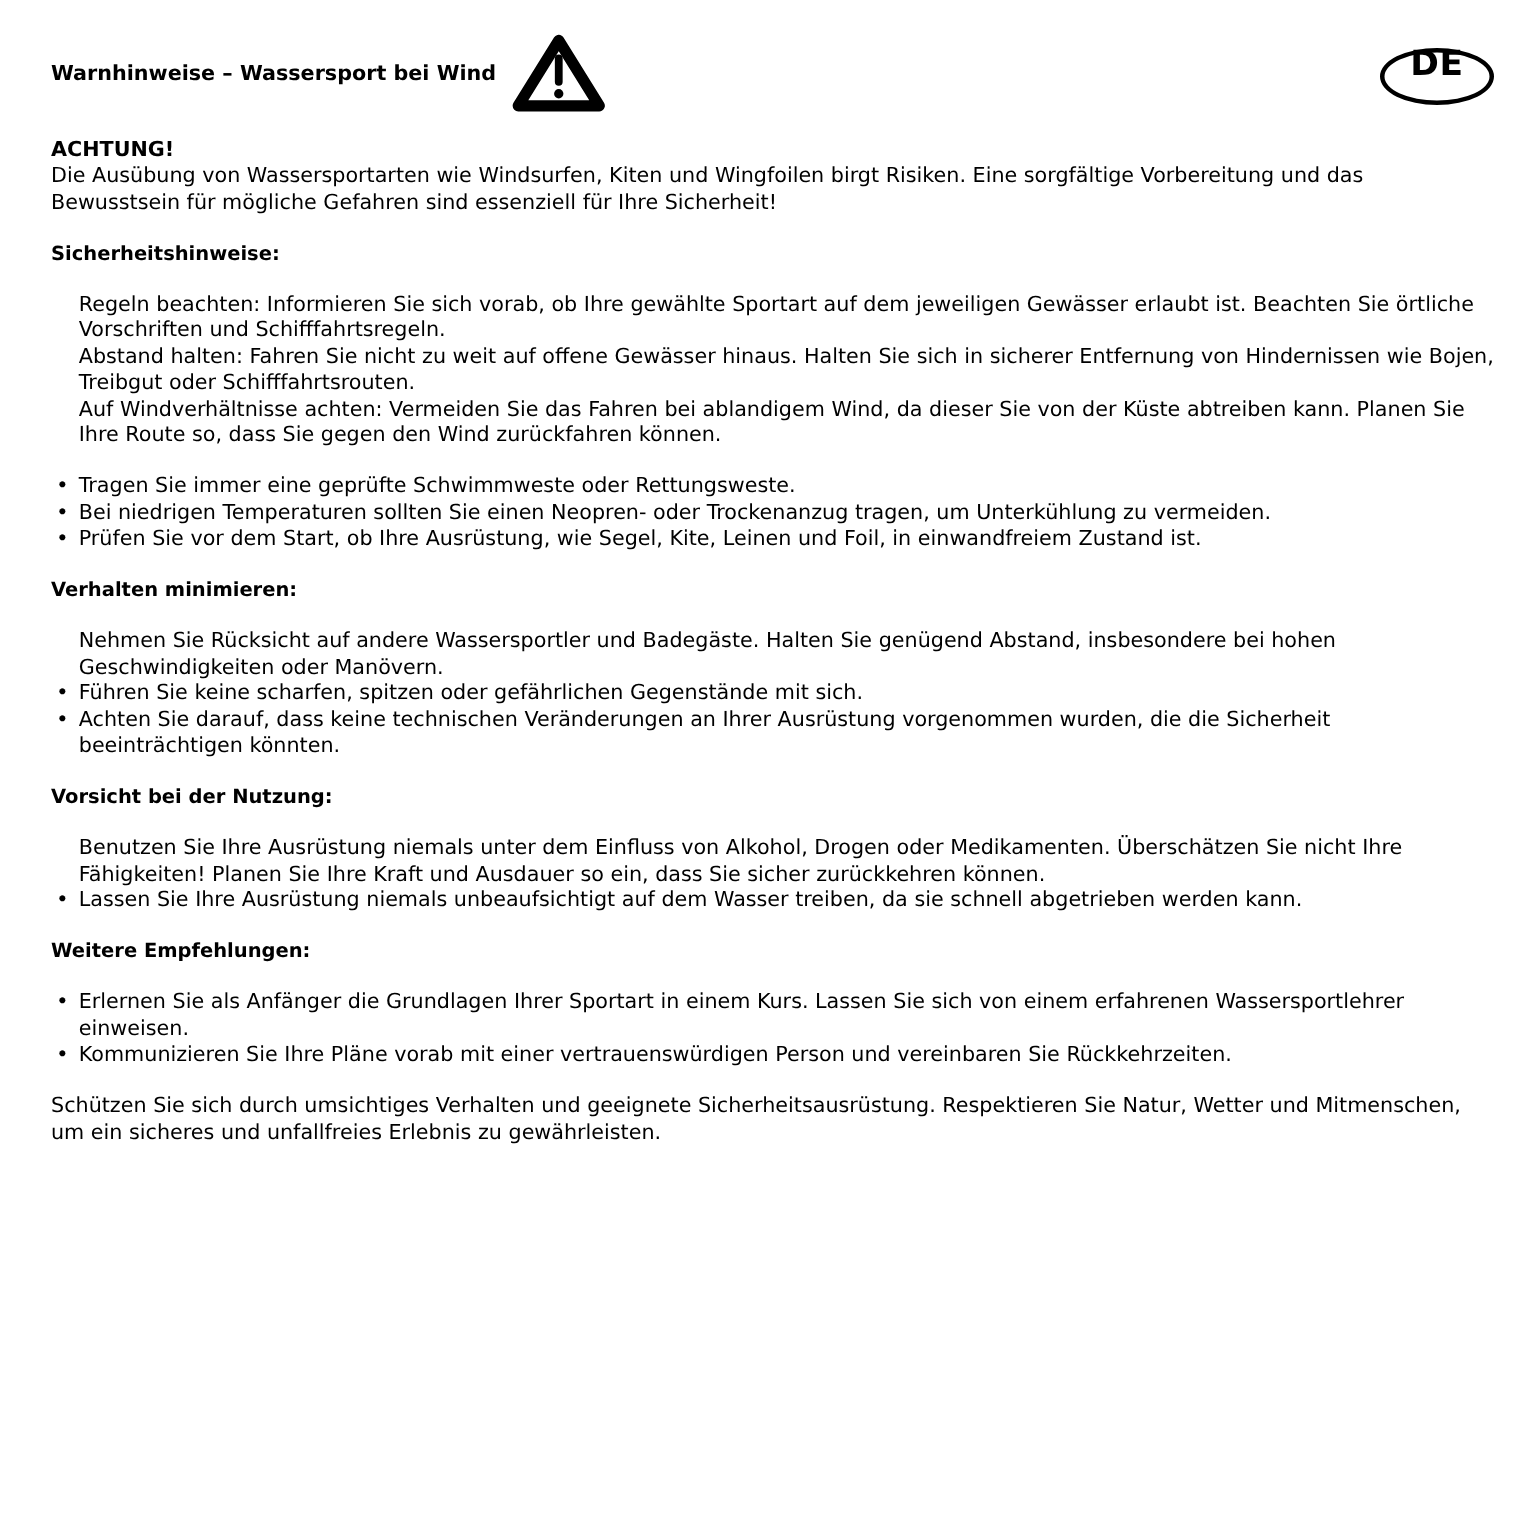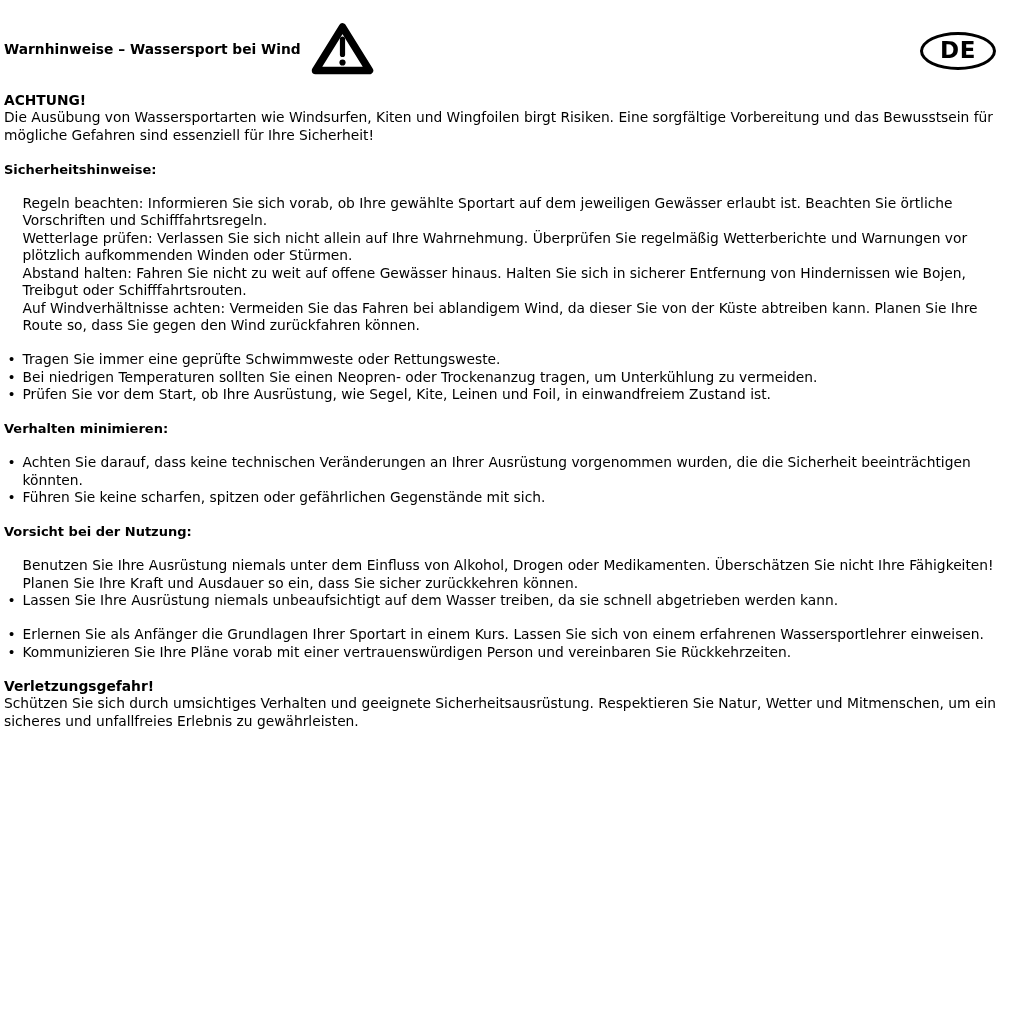--- a/index.html
+++ b/index.html
@@ -6,21 +6,21 @@
   body {
     width: 1020px;
     height: 1026px;
     background: #ffffff;
     color: #000000;
     font-family: "DejaVu Sans", "Liberation Sans", sans-serif;
     font-size: 13.8px;
     line-height: 17.5px;
     overflow: hidden;
   }
-  .page { padding: 41px 24px 0 4px; }
+  .page { padding: 41px 24px 0 34px; }
 
   .b { font-weight: bold; }
 
   header {
     display: flex;
     align-items: flex-start;
     margin: 0 0 16.5px 0;
   }
   .title-block { font-weight: bold; }
   .warn-icon {
@@ -29,21 +29,21 @@
     flex: 0 0 auto;
   }
   .badge {
     margin-left: auto;
     margin-top: -9px;
     width: 70px;
     height: 32px;
     border: 3.5px solid #000;
     border-radius: 50%;
     display: flex;
-    align-items: center;
+    align-items: flex-start;
     justify-content: center;
     font-weight: bold;
     font-size: 23px;
     letter-spacing: 0.5px;
     flex: 0 0 auto;
   }
 
   .block { margin: 0 0 16.5px 0; }
   h2.block {
     font-size: 13px;
@@ -88,46 +88,46 @@
   </header>
 
   <div class="block">
     <div class="b">ACHTUNG!</div>
     <div>Die Ausübung von Wassersportarten wie Windsurfen, Kiten und Wingfoilen birgt Risiken. Eine sorgfältige Vorbereitung und das Bewusstsein für mögliche Gefahren sind essenziell für Ihre Sicherheit!</div>
   </div>
 
   <h2 class="block">Sicherheitshinweise:</h2>
   <ul class="list">
     <li class="plain">Regeln beachten: Informieren Sie sich vorab, ob Ihre gewählte Sportart auf dem jeweiligen Gewässer erlaubt ist. Beachten Sie örtliche Vorschriften und Schifffahrtsregeln.</li>
-    <li class="plain">Wetterlage prüfen: Verlassen Sie sich nicht allein auf Ihre Wahrnehmung. Überprüfen Sie regelmäßig Wetterberichte und Warnungen vor plötzlich aufkommenden Winden oder Stürmen.</li>
     <li class="plain">Abstand halten: Fahren Sie nicht zu weit auf offene Gewässer hinaus. Halten Sie sich in sicherer Entfernung von Hindernissen wie Bojen, Treibgut oder Schifffahrtsrouten.</li>
     <li class="plain">Auf Windverhältnisse achten: Vermeiden Sie das Fahren bei ablandigem Wind, da dieser Sie von der Küste abtreiben kann. Planen Sie Ihre Route so, dass Sie gegen den Wind zurückfahren können.</li>
   </ul>
 
   <ul class="list">
     <li class="bullet">Tragen Sie immer eine geprüfte Schwimmweste oder Rettungsweste.</li>
     <li class="bullet">Bei niedrigen Temperaturen sollten Sie einen Neopren- oder Trockenanzug tragen, um Unterkühlung zu vermeiden.</li>
     <li class="bullet">Prüfen Sie vor dem Start, ob Ihre Ausrüstung, wie Segel, Kite, Leinen und Foil, in einwandfreiem Zustand ist.</li>
   </ul>
 
   <h2 class="block">Verhalten minimieren:</h2>
   <ul class="list">
+    <li class="plain">Nehmen Sie Rücksicht auf andere Wassersportler und Badegäste. Halten Sie genügend Abstand, insbesondere bei hohen Geschwindigkeiten oder Manövern.</li>
+    <li class="bullet">Führen Sie keine scharfen, spitzen oder gefährlichen Gegenstände mit sich.</li>
     <li class="bullet">Achten Sie darauf, dass keine technischen Veränderungen an Ihrer Ausrüstung vorgenommen wurden, die die Sicherheit beeinträchtigen könnten.</li>
-    <li class="bullet">Führen Sie keine scharfen, spitzen oder gefährlichen Gegenstände mit sich.</li>
   </ul>
 
   <h2 class="block">Vorsicht bei der Nutzung:</h2>
   <ul class="list">
     <li class="plain">Benutzen Sie Ihre Ausrüstung niemals unter dem Einfluss von Alkohol, Drogen oder Medikamenten. Überschätzen Sie nicht Ihre Fähigkeiten! Planen Sie Ihre Kraft und Ausdauer so ein, dass Sie sicher zurückkehren können.</li>
     <li class="bullet">Lassen Sie Ihre Ausrüstung niemals unbeaufsichtigt auf dem Wasser treiben, da sie schnell abgetrieben werden kann.</li>
   </ul>
 
+  <h2 class="block">Weitere Empfehlungen:</h2>
   <ul class="list">
     <li class="bullet">Erlernen Sie als Anfänger die Grundlagen Ihrer Sportart in einem Kurs. Lassen Sie sich von einem erfahrenen Wassersportlehrer einweisen.</li>
     <li class="bullet">Kommunizieren Sie Ihre Pläne vorab mit einer vertrauenswürdigen Person und vereinbaren Sie Rückkehrzeiten.</li>
   </ul>
 
   <div class="block">
-    <div class="b">Verletzungsgefahr!</div>
     <div>Schützen Sie sich durch umsichtiges Verhalten und geeignete Sicherheitsausrüstung. Respektieren Sie Natur, Wetter und Mitmenschen, um ein sicheres und unfallfreies Erlebnis zu gewährleisten.</div>
   </div>
 
 </div>
 
 </body></html>

